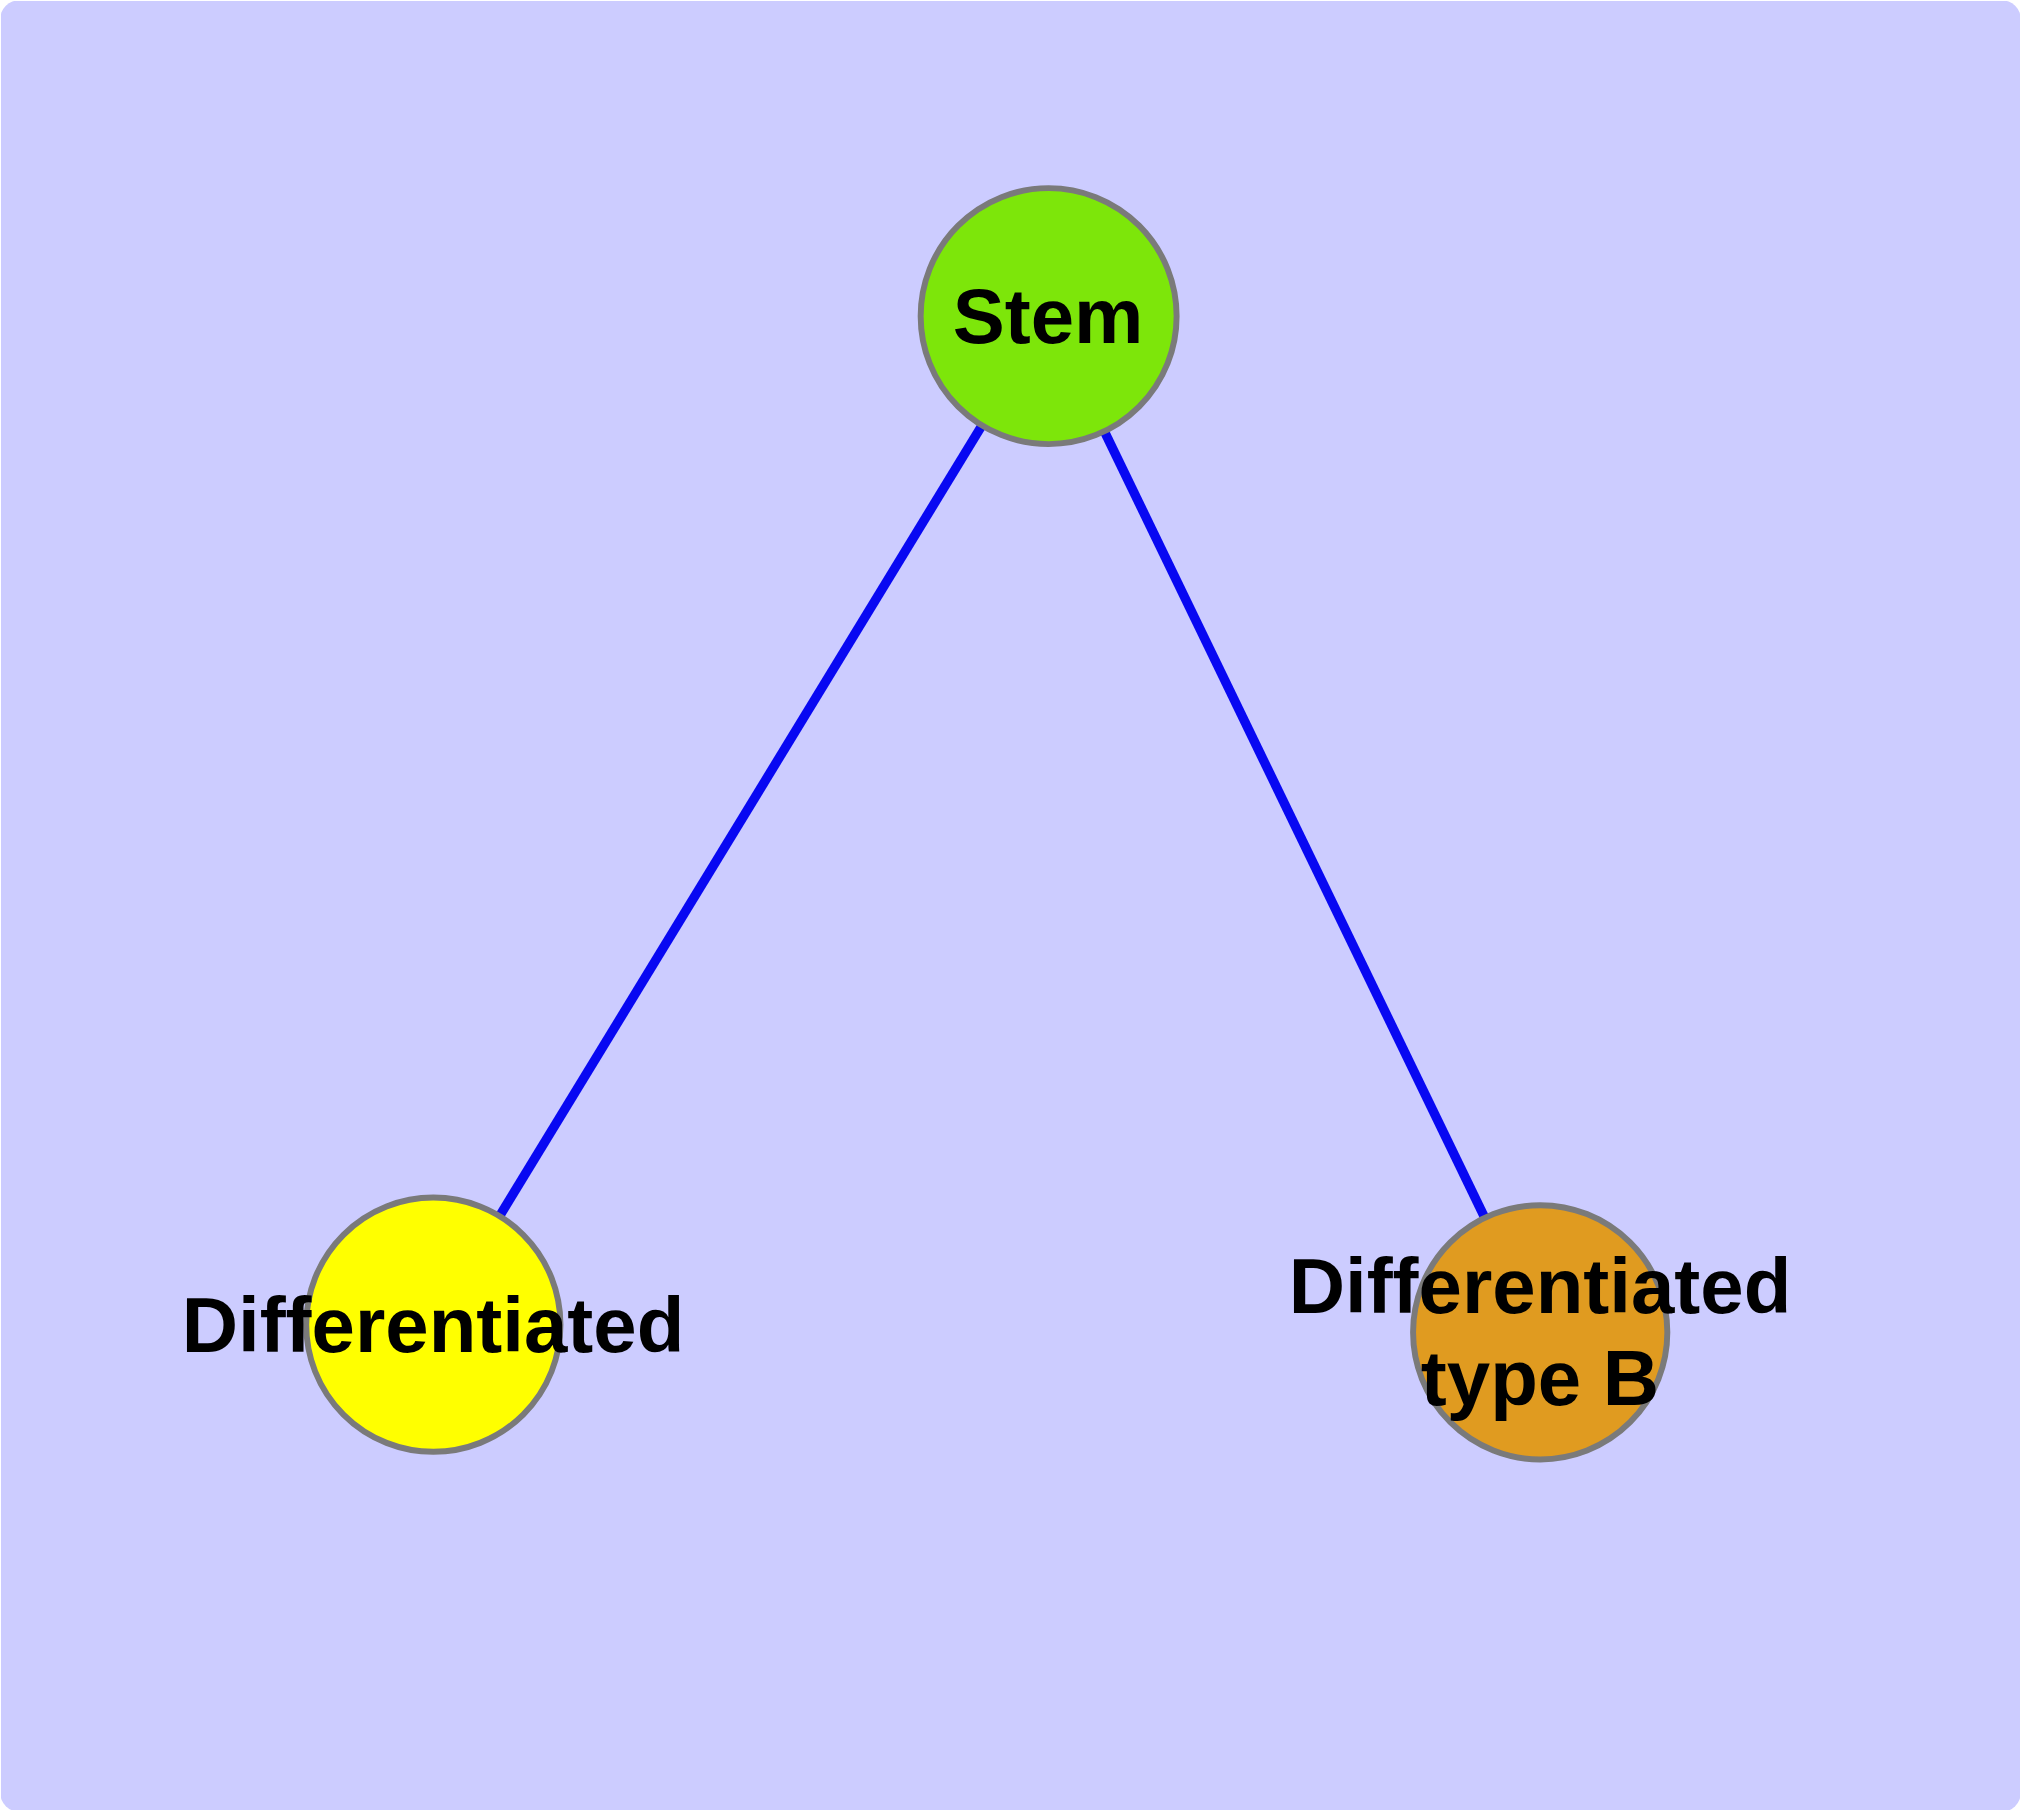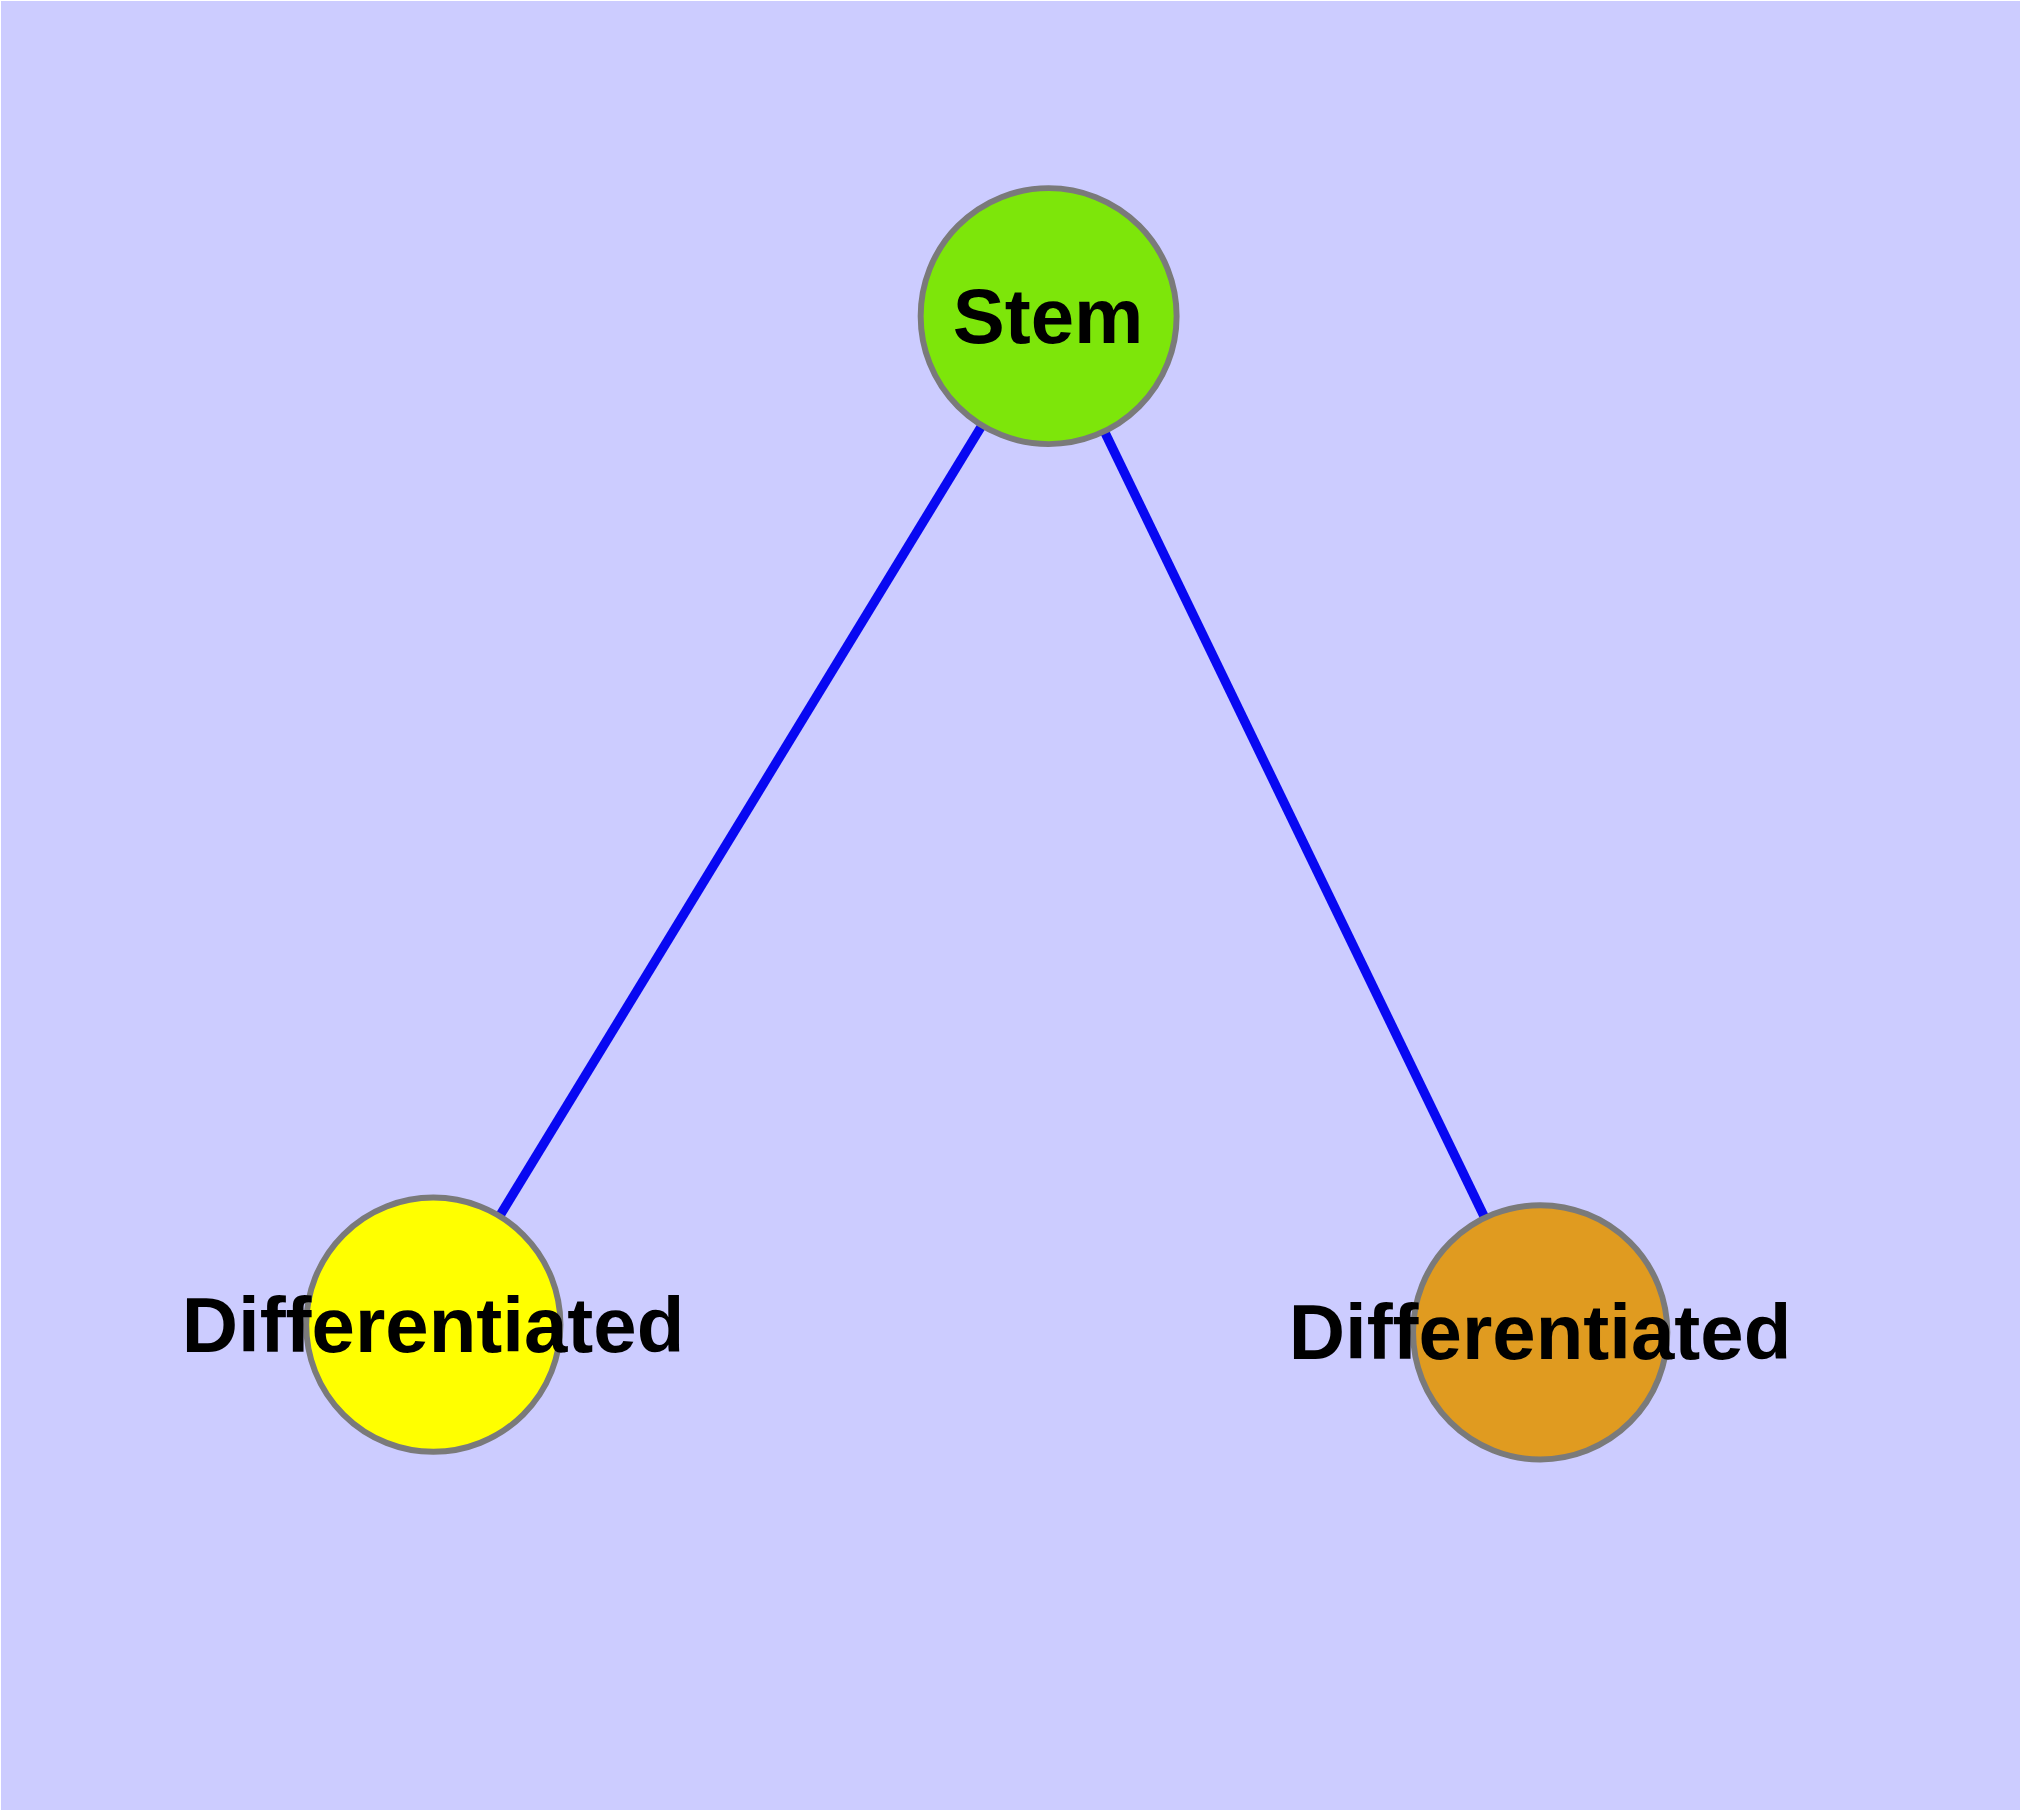--- a/index.html
+++ b/index.html
@@ -42,34 +42,35 @@
     inset: 0;
     border-style: solid;
     border-width: 1.7px 0.8px 2.5px 1.7px;
     pointer-events: none;
     z-index: 10;
   }
 </style>
 </head>
 <body>
 
-<div class="canvas" id="graph-canvas" style="background-color: rgb(204, 204, 255);">
+<div class="canvas" id="graph-canvas" style="background-color: rgb(204, 204, 255); border-radius: 20px;">
   <svg class="graph" id="graph-svg" width="2021" height="1812" viewBox="0 0 2384 2138">
       <line x1="1237" y1="373" x2="511" y2="1563" stroke="#0808F2" stroke-width="11"></line>
       <line x1="1237" y1="373" x2="1817" y2="1572" stroke="#0808F2" stroke-width="11"></line>
       <circle cx="1237" cy="373" r="151" fill="#7DE60A" stroke="#7A7A7A" stroke-width="7"></circle>
       <circle cx="511" cy="1563" r="150" fill="#FFFF00" stroke="#7A7A7A" stroke-width="7"></circle>
       <circle cx="1817" cy="1572" r="150" fill="#E09B20" stroke="#7A7A7A" stroke-width="7"></circle>
     </svg>
   <div class="labels-layer" id="labels-layer">
       <div class="node-label" style="left: 1048px; top: 316px; font-size: 78px; line-height: 92px; color: rgb(0, 0, 0);">
         <span class="line">Stem</span>
       </div>
       <div class="node-label" style="left: 433px; top: 1325px; font-size: 78px; line-height: 92px; color: rgb(0, 0, 0);">
         <span class="line">Differentiated</span>
       </div>
       <div class="node-label" style="left: 1540px; top: 1332px; font-size: 78px; line-height: 92px; color: rgb(0, 0, 0);">
         <span class="line">Differentiated</span>
+        <span class="line">type B</span>
       </div>
     </div>
   <div class="frame" id="canvas-frame" style="border-color: rgb(255, 255, 255);"></div>
 </div>
 
 
 </body></html>

